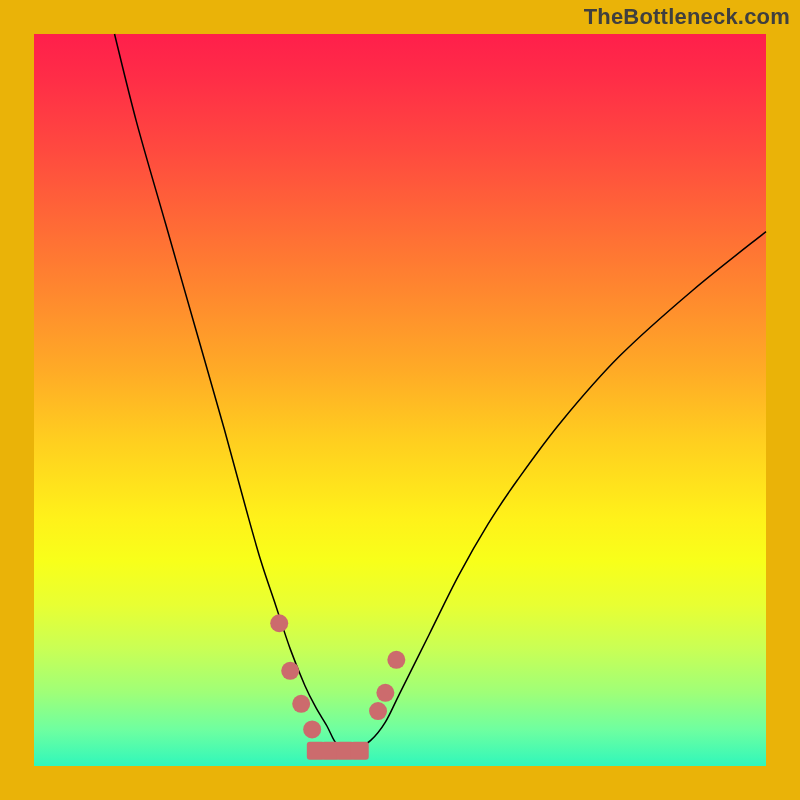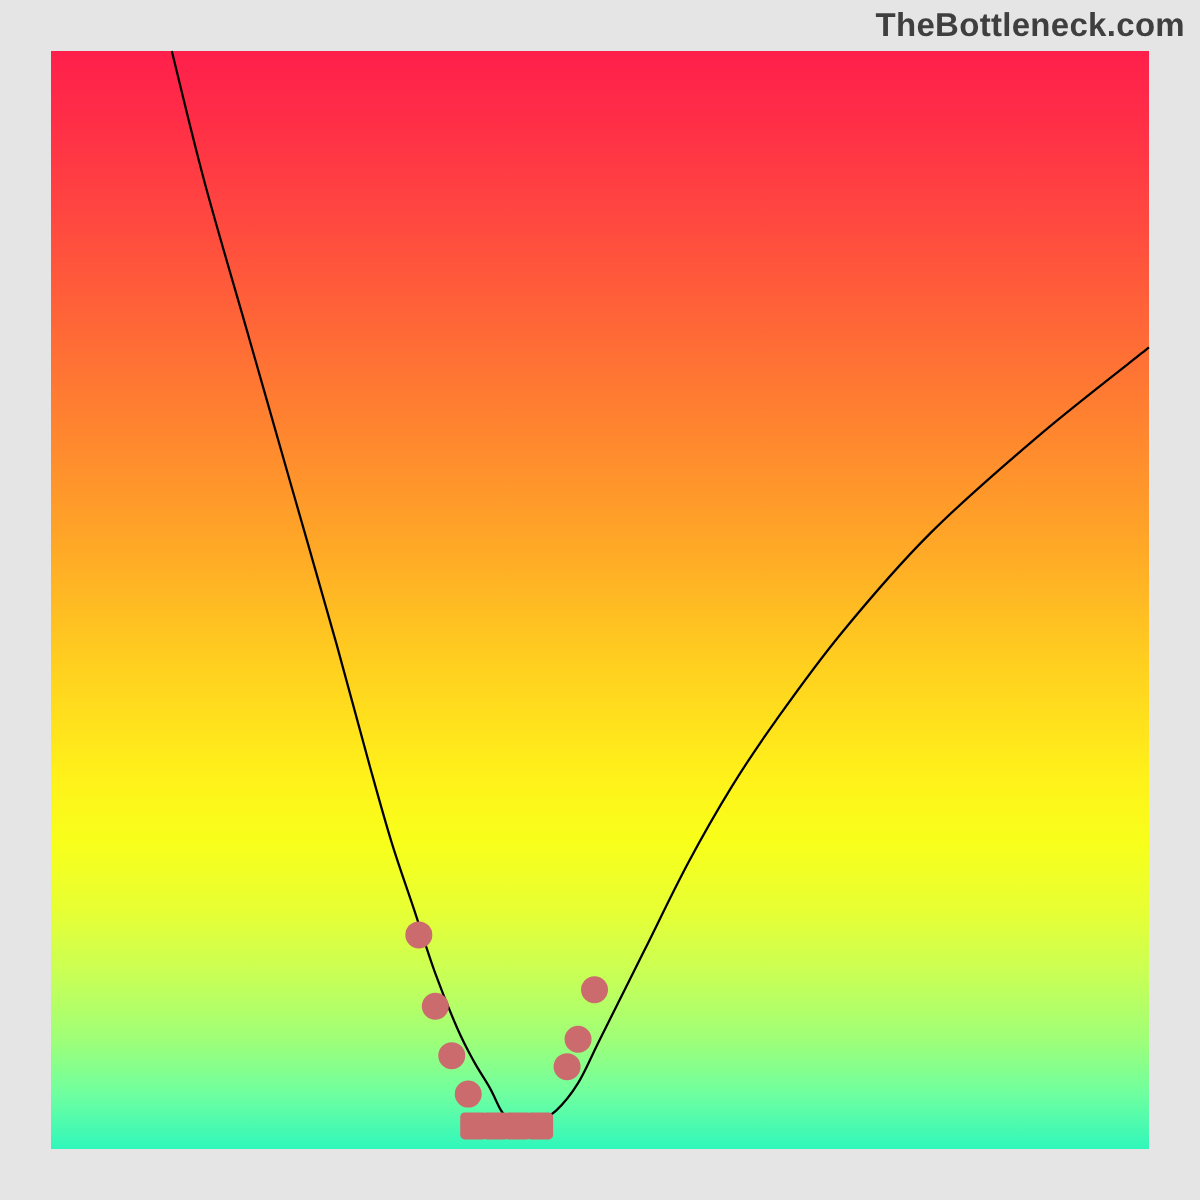--- a/index.html
+++ b/index.html
@@ -8,21 +8,21 @@
     width: 800px;
     height: 800px;
     background: #000;
     overflow: hidden;
     font-family: Arial, Helvetica, sans-serif;
   }
   .stage {
     position: relative;
     width: 800px;
     height: 800px;
-    background: #e5e5e5;
+    background: #eab308;
   }
   .watermark {
     position: absolute;
     top: 4px;
     right: 10px;
     color: #3f3f3f;
     font-size: 22px;
     font-weight: 600;
     letter-spacing: 0.2px;
     z-index: 5;

